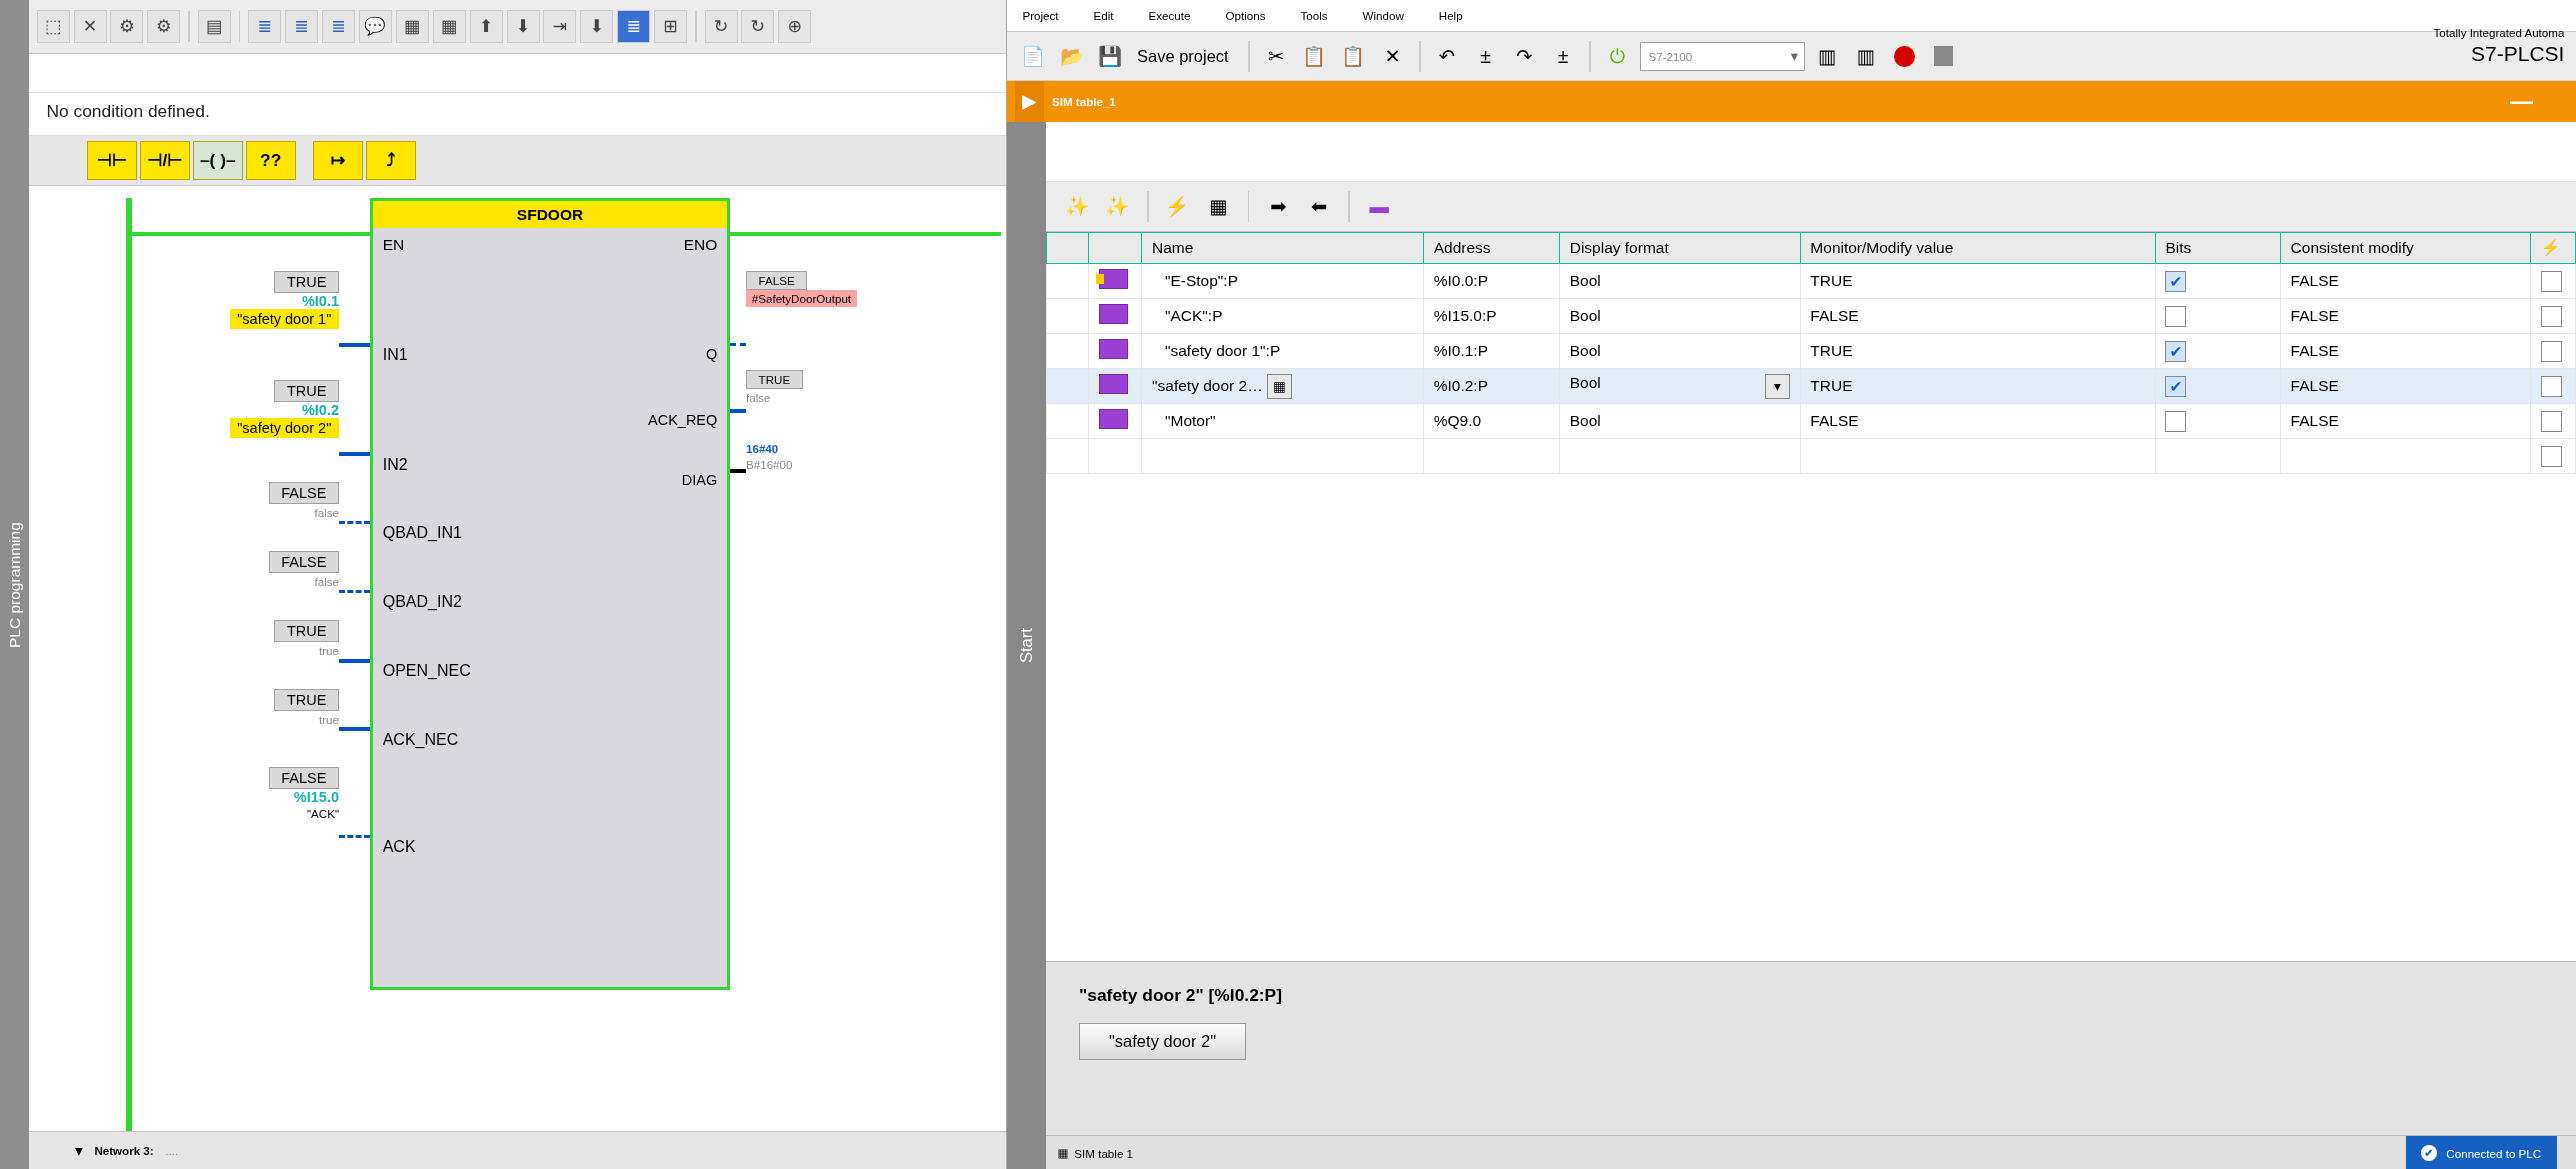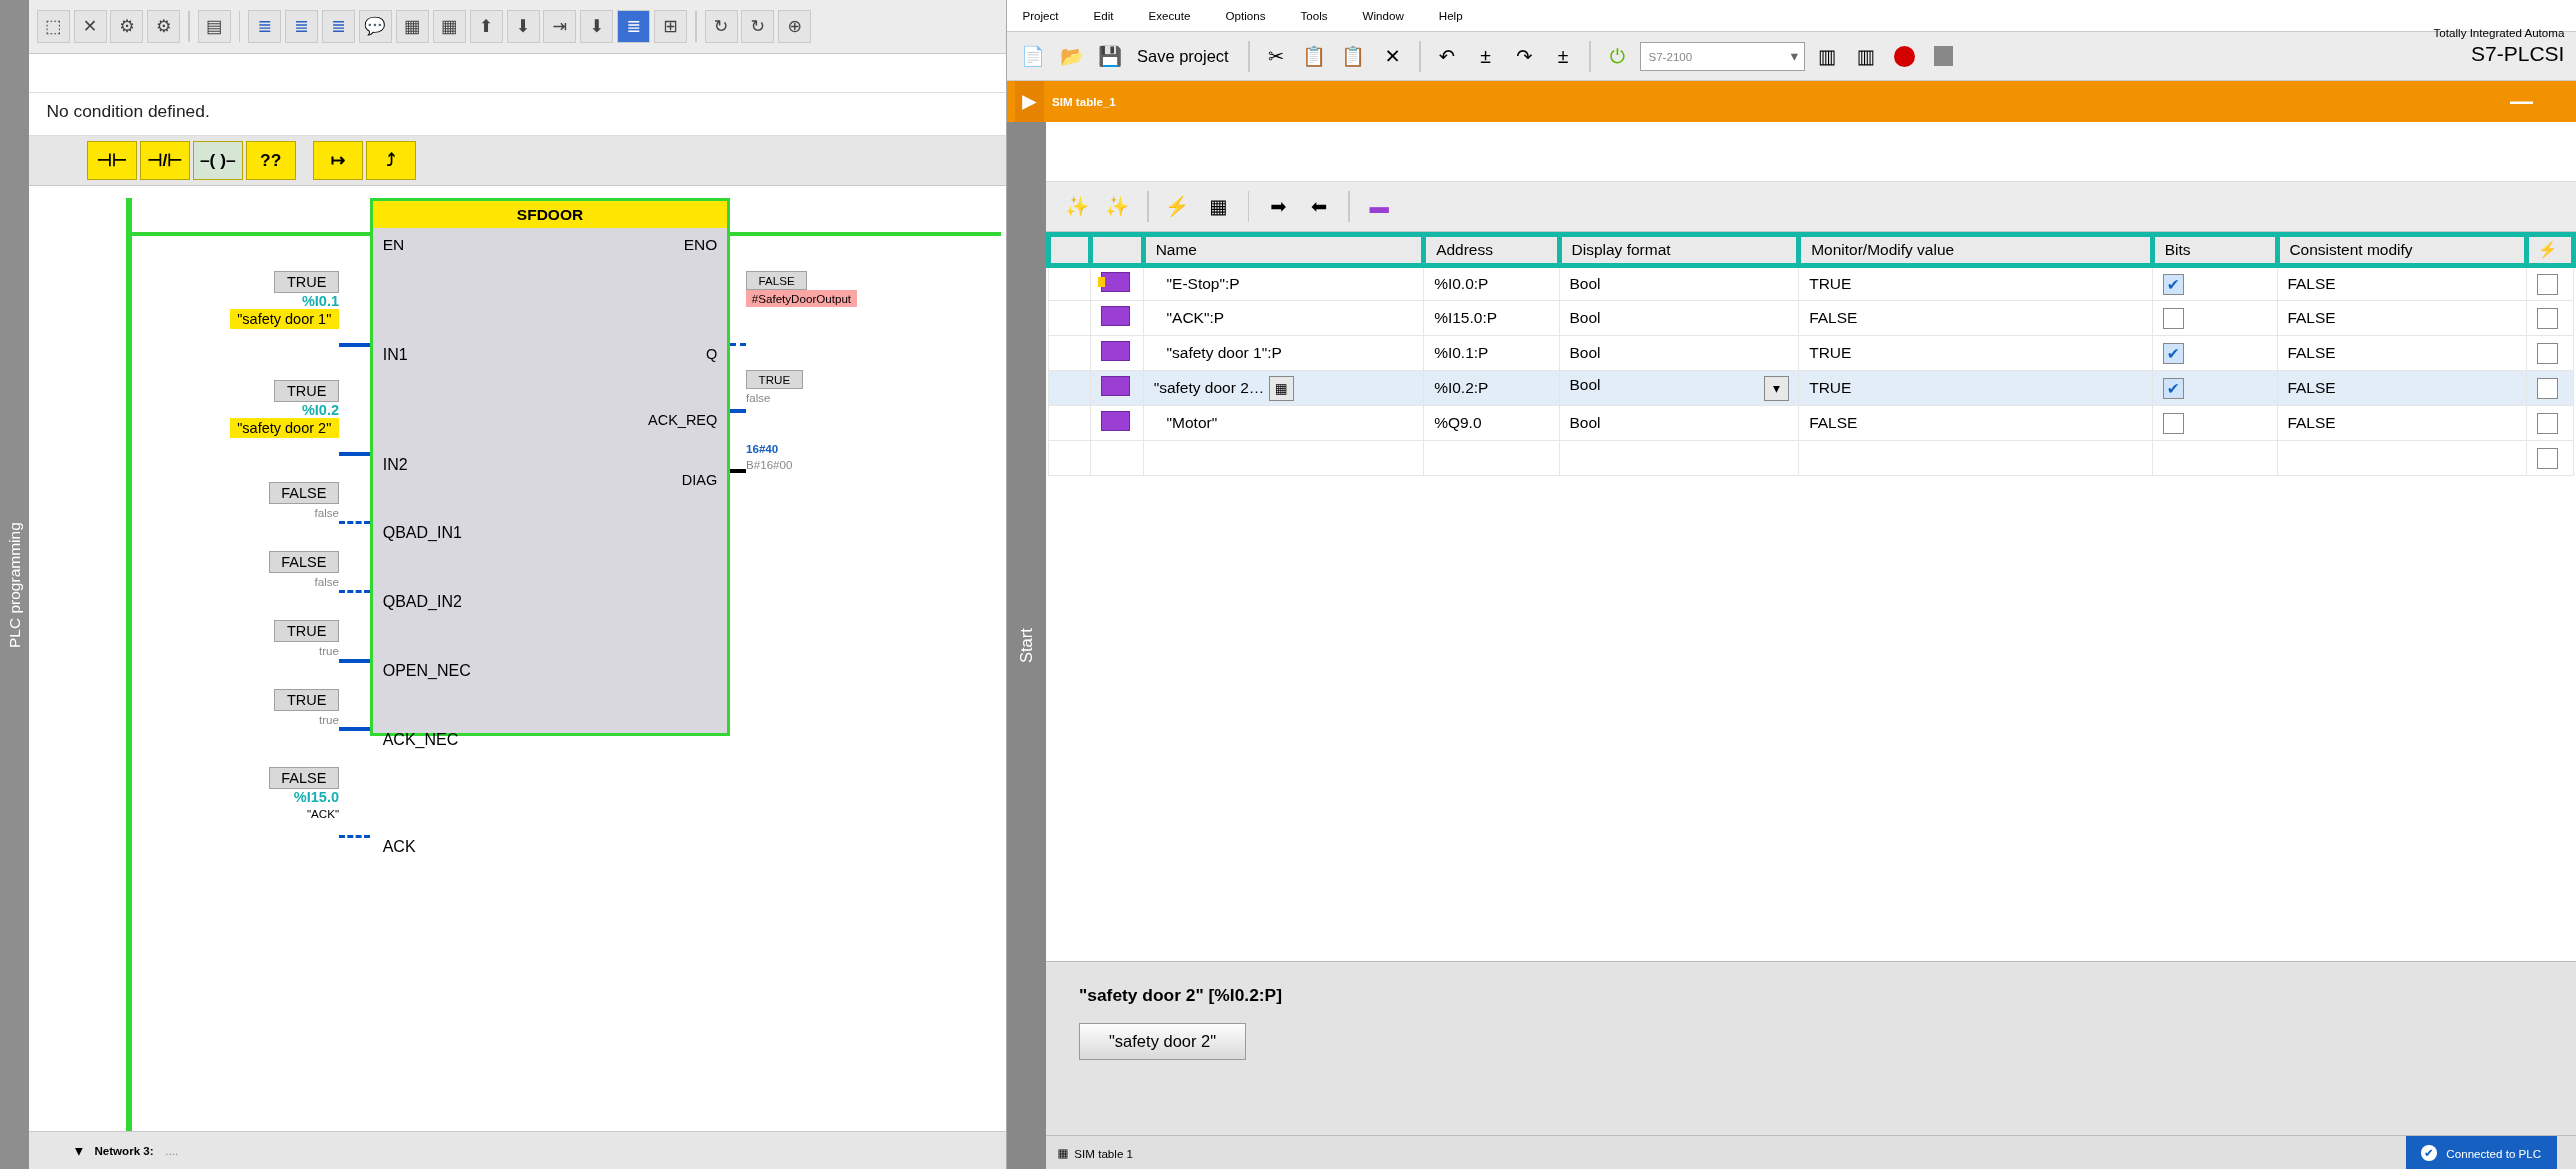--- a/index.html
+++ b/index.html
@@ -11,21 +11,21 @@
 .left-toolbar{height:54px;background:#ececec;border-bottom:1px solid #c8c8c8;display:flex;align-items:center;padding:0 7.7px;gap:3.9px}
 .tb-icon{width:33px;height:33px;background:#e5e5e5;border:1px solid #cacaca;display:flex;align-items:center;justify-content:center;font-size:17.4px;color:#444}
 .tb-sep{width:1.9px;height:31px;background:#cacaca;margin:0 3.9px}
 .blank-strip{height:39px;background:#fff;border-bottom:1px solid #ddd}
 .cond-row{height:43px;padding:7.7px 17.4px;font-size:17.4px;color:#222;background:#fff;border-bottom:1px solid #ddd}
 .ladder-btns{height:50px;background:#e6e6e6;border-bottom:1px solid #c8c8c8;display:flex;align-items:center;padding-left:58px;gap:2.9px}
 .lad-btn{width:50px;height:39px;background:#ffe600;border:1px solid #b8a500;display:flex;align-items:center;justify-content:center;font-size:17.4px;font-weight:bold}
 .lad-btn.grey{background:#d5e6d5}
 .ladder-area{flex:1;background:#fff;position:relative;overflow:hidden}
 .rung-vert{position:absolute;left:97px;top:11.6px;width:5.8px;height:959px;background:#33d733}
-.block{position:absolute;left:341px;top:11.6px;width:360px;height:538px;background:#d8d8de;border:3.9px solid #33d733}
+.block{position:absolute;left:341px;top:11.6px;width:360px;height:792px;background:#d8d8de;border:3.9px solid #33d733}
 .block-title{height:27px;background:#ffe600;text-align:center;font-size:15.5px;font-weight:bold;line-height:27px}
 .port-label{position:absolute;font-size:15.5px;color:#000}
 .en-lbl{left:9.7px;top:35px}
 .eno-lbl{right:9.7px;top:35px}
 .in-lbl{position:absolute;left:9.7px;font-size:16px}
 .out-lbl{position:absolute;right:9.7px;font-size:14.5px}
 .tag-box{position:absolute;width:165px;font-size:14.5px;text-align:right}
 .tag-val{background:#d9d9d9;border:1px solid #a0a0a0;display:inline-block;padding:1.9px 11.6px;font-size:14.5px}
 .tag-addr{color:#17b1b1;font-size:14.5px;font-weight:bold}
 .tag-name{background:#ffe600;padding:1.9px 7.7px;display:inline-block;font-size:14.5px}
@@ -51,21 +51,21 @@
 .sim-arrow{position:absolute;left:7.7px;top:0;bottom:0;width:29px;background:#e68400;display:flex;align-items:center;justify-content:center;color:#fff;font-size:17.4px}
 .sim-min{position:absolute;right:43px;font-size:23px}
 .start-tab{width:39px;background:#888;color:#fff;display:flex;align-items:center;justify-content:center;writing-mode:vertical-rl;transform:rotate(180deg);font-size:16.5px}
 .sim-body{flex:1;display:flex}
 .sim-main{flex:1;display:flex;flex-direction:column}
 .sim-spacer{height:60px;background:#fff;border-bottom:1px solid #ddd}
 .sim-tb{height:50px;background:#ececec;border-bottom:1px solid #c8c8c8;display:flex;align-items:center;padding-left:15.5px;gap:9.7px}
 .stb-icon{width:31px;height:31px;display:flex;align-items:center;justify-content:center;font-size:19.4px}
 .grid-wrap{flex:1;background:#fff;overflow:auto;position:relative}
 .grid-wrap table{width:100%;border-collapse:collapse}
-.grid-wrap th{background:#eaeaea;border:5px solid #14b8a6;text-align:left;padding:3.9px 9.7px;font-size:15.5px;font-weight:normal;height:31px}
+.grid-wrap th{background:#eaeaea;border:1px solid #14b8a6;text-align:left;padding:3.9px 9.7px;font-size:15.5px;font-weight:normal;height:31px}
 .grid-wrap td{border:1px solid #e6e6e6;padding:3.9px 9.7px;font-size:15.5px;height:35px;background:#fff}
 .grid-wrap tr.sel td{background:#e2edf7}
 .row-icon{width:29px;height:19.4px;background:#9b3fd4;border:1px solid #7029a0;display:inline-block;position:relative}
 .row-icon.y::before{content:"";position:absolute;left:-3.9px;top:3.9px;width:7.7px;height:9.7px;background:#ffcd00}
 .chk{width:21px;height:21px;border:1px solid #888;display:inline-block;background:#fff;vertical-align:middle;text-align:center;line-height:19.4px;color:#1560c0;font-size:15.5px}
 .chk.on{background:#cfe4fb}
 .dd-btn{width:25px;height:25px;border:1px solid #888;background:#e8e8e8;display:inline-block;text-align:center;line-height:23px;font-size:13.6px}
 .detail-pane{height:174px;background:#e3e3e3;border-top:1.9px solid #b8b8b8;padding:23px 33px}
 .detail-title{font-size:17.4px;font-weight:bold;margin-bottom:17.4px}
 .detail-btn{padding:7.7px 29px;background:linear-gradient(#fdfdfd,#d9d9d9);border:1px solid #9a9a9a;font-size:16.5px;display:inline-block}

